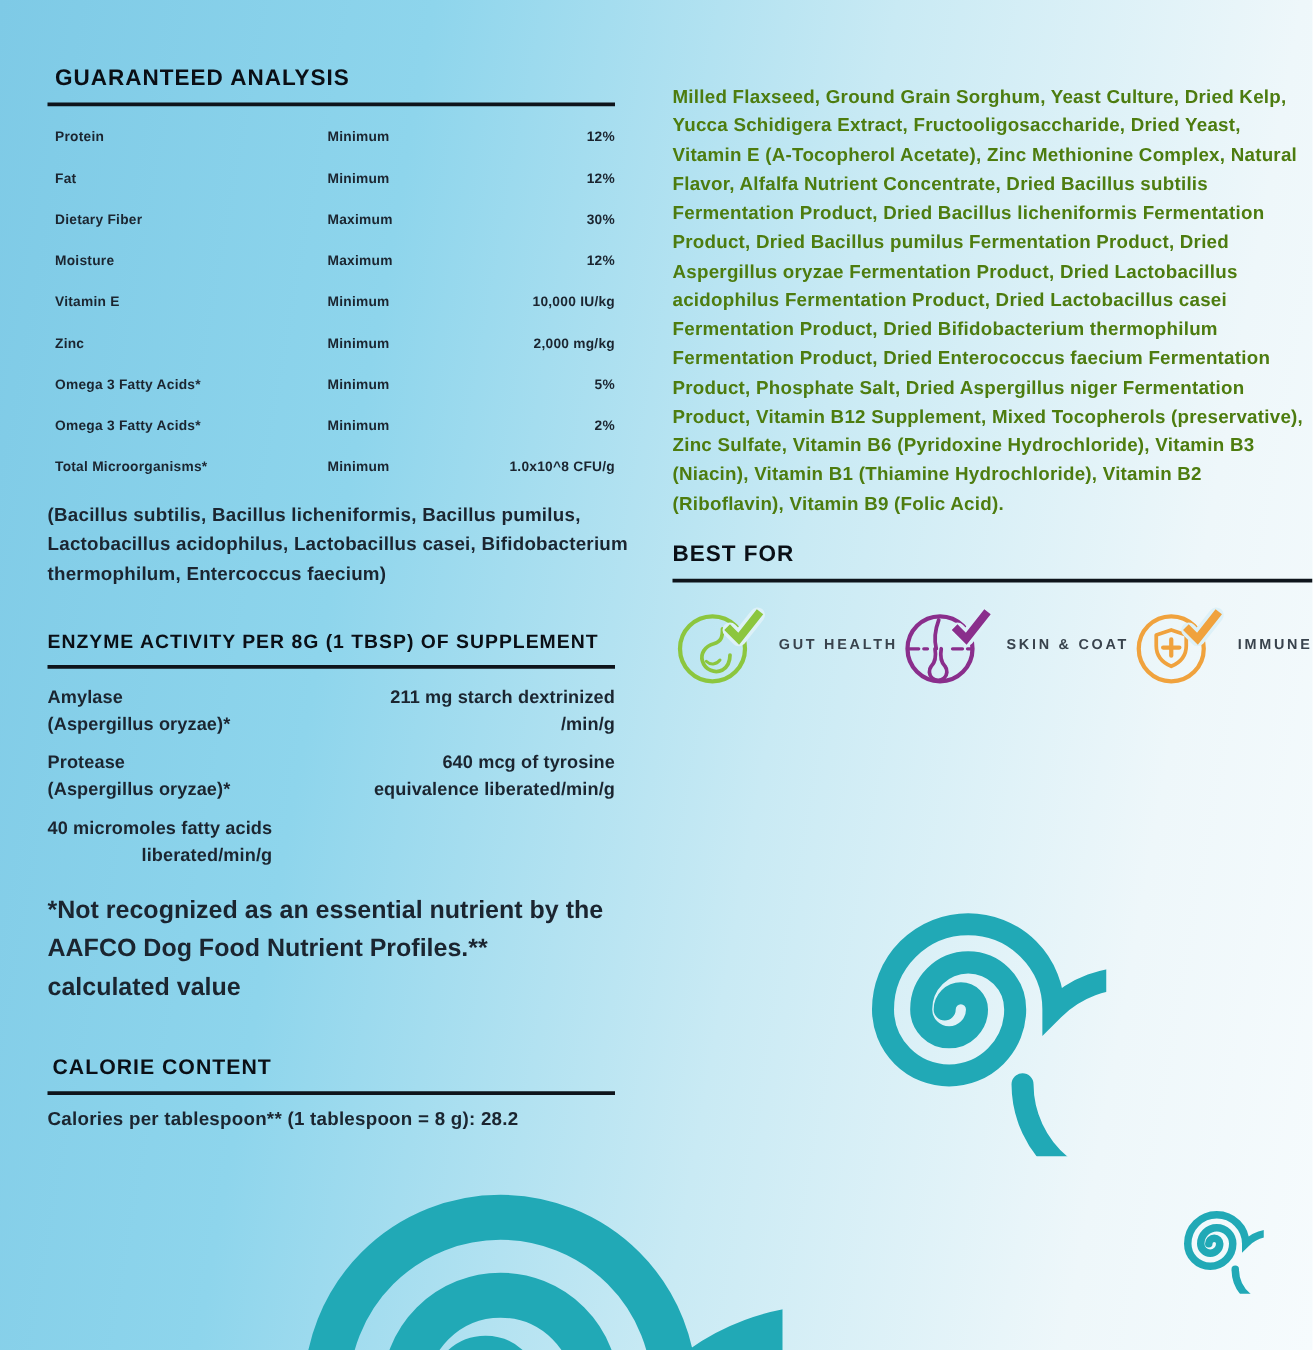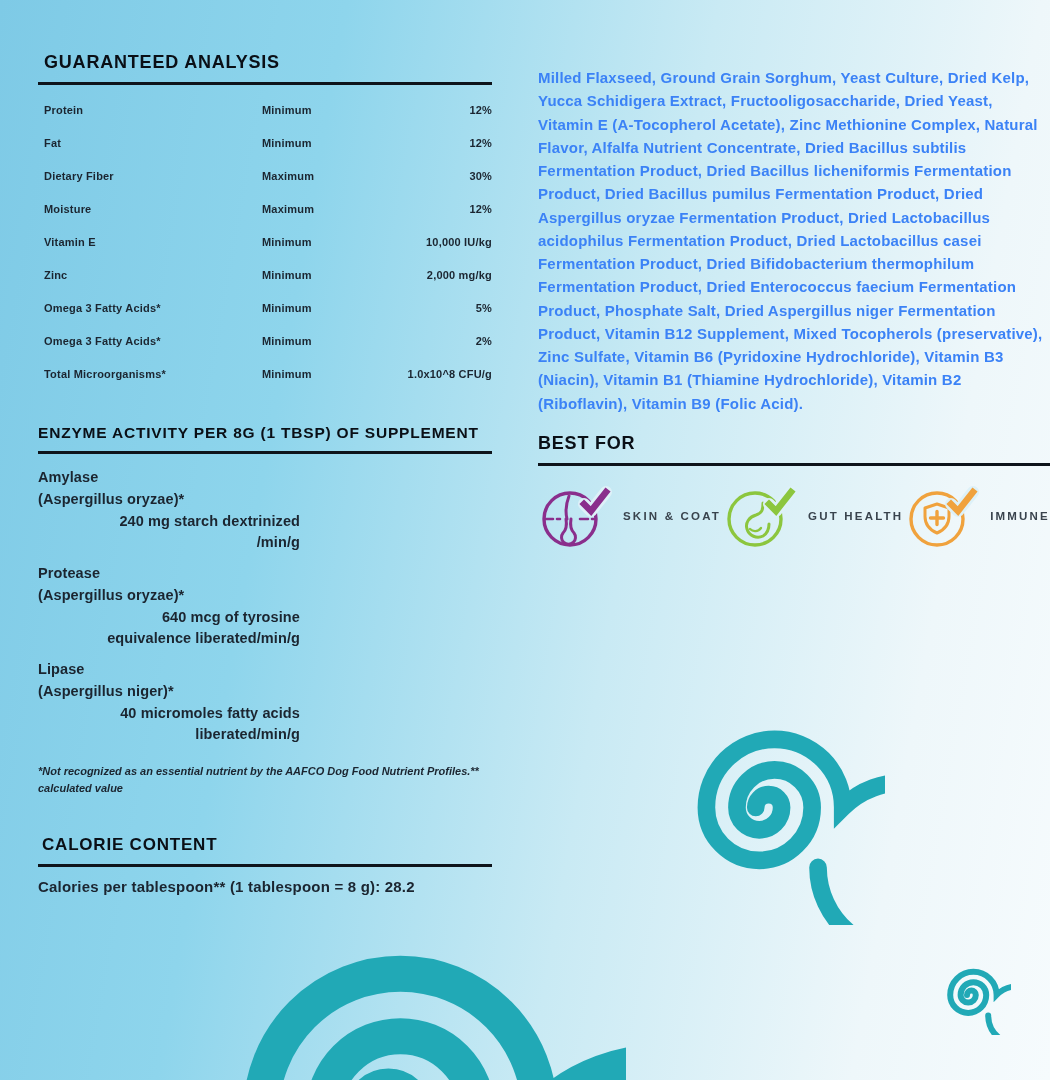--- a/index.html
+++ b/index.html
@@ -34,34 +34,34 @@
   .ga-note {
     margin-top: 11px; width: 470px;
     font-size: 15px; font-weight: bold; line-height: 1.55; letter-spacing: .2px;
   }
 
   
   .enzyme-sec { margin-top: 34px; }
   .enz-table { margin-top: 13px; }
   .enz-row {
     display: flex; justify-content: space-between; margin-bottom: 9px;
-    font-size: 14.5px; font-weight: bold; line-height: 1.5; letter-spacing: .1px; flex-direction: column;
+    font-size: 14.5px; font-weight: bold; line-height: 1.5; letter-spacing: .1px;
   }
   .enz-name span { display: block; }
   .enz-value { text-align: right; white-space: pre-line; max-width: 262px; }
-  .footnote { margin-top: 17px; font-size: 11px; font-weight: bold; line-height: 1.55; font-style: italic; }
+  .footnote { margin-top: 17px; font-size: 20px; font-weight: bold; line-height: 1.55; }
 
   
   .cal-sec { margin-top: 28px; }
   .cal-text { margin-top: 11px; font-size: 15px; font-weight: bold; letter-spacing: .2px; }
 
   
   .ing-text {
     margin-top: 14px; font-size: 15px; font-weight: bold;
-    line-height: 1.55; letter-spacing: .2px; color: #3b82f6;
+    line-height: 1.55; letter-spacing: .2px; color: #4d7c0f;
   }
   .bestfor-sec { margin-top: 18px; }
   .badges { display: flex; justify-content: space-between; align-items: center; margin-top: 13px; }
   .badge { display: flex; align-items: center; gap: 9px; }
   .badge-label {
     font-size: 11.5px; font-weight: bold; letter-spacing: 2.2px;
     color: #39434d; white-space: nowrap;
   }
   .badge svg { display: block; }
 
@@ -134,45 +134,42 @@
       <span>Minimum</span>
       <span class="ga-value">2%</span>
     </div>
     <div class="ga-row">
       <span class="ga-label">Total Microorganisms*</span>
       <span>Minimum</span>
       <span class="ga-value">1.0x10^8 CFU/g</span>
     </div>
   </div>
 
+  <p class="ga-note">(Bacillus subtilis, Bacillus licheniformis, Bacillus pumilus, Lactobacillus acidophilus, Lactobacillus casei, Bifidobacterium thermophilum, Entercoccus faecium)</p>
 
   <div class="enzyme-sec">
     <div class="sec-title" style="font-size:15.5px">ENZYME ACTIVITY PER 8G (1 TBSP) OF SUPPLEMENT</div>
     <div class="enz-table">
       <div class="enz-row">
         <div class="enz-name">
           <span>Amylase</span>
           <span>(Aspergillus oryzae)*</span>
         </div>
-        <div class="enz-value">240 mg starch dextrinized
+        <div class="enz-value">211 mg starch dextrinized
 /min/g</div>
       </div>
       <div class="enz-row">
         <div class="enz-name">
           <span>Protease</span>
           <span>(Aspergillus oryzae)*</span>
         </div>
         <div class="enz-value">640 mcg of tyrosine
 equivalence liberated/min/g</div>
       </div>
       <div class="enz-row">
-        <div class="enz-name">
-          <span>Lipase</span>
-          <span>(Aspergillus niger)*</span>
-        </div>
         <div class="enz-value">40 micromoles fatty acids
 liberated/min/g</div>
       </div>
     </div>
     <p class="footnote">*Not recognized as an essential nutrient by the AAFCO Dog Food Nutrient Profiles.** calculated value</p>
   </div>
 
   <div class="cal-sec">
     <div class="sec-title t-cal">CALORIE CONTENT</div>
     <p class="cal-text">Calories per tablespoon** (1 tablespoon = 8 g): 28.2</p>
@@ -180,46 +177,46 @@
 </div>
 
 <div class="col col-right">
 
   <p class="ing-text">Milled Flaxseed, Ground Grain Sorghum, Yeast Culture, Dried Kelp, Yucca Schidigera Extract, Fructooligosaccharide, Dried Yeast, Vitamin E (A-Tocopherol Acetate), Zinc Methionine Complex, Natural Flavor, Alfalfa Nutrient Concentrate, Dried Bacillus subtilis Fermentation Product, Dried Bacillus licheniformis Fermentation Product, Dried Bacillus pumilus Fermentation Product, Dried Aspergillus oryzae Fermentation Product, Dried Lactobacillus acidophilus Fermentation Product, Dried Lactobacillus casei Fermentation Product, Dried Bifidobacterium thermophilum Fermentation Product, Dried Enterococcus faecium Fermentation Product, Phosphate Salt, Dried Aspergillus niger Fermentation Product, Vitamin B12 Supplement, Mixed Tocopherols (preservative), Zinc Sulfate, Vitamin B6 (Pyridoxine Hydrochloride), Vitamin B3 (Niacin), Vitamin B1 (Thiamine Hydrochloride), Vitamin B2 (Riboflavin), Vitamin B9 (Folic Acid).</p>
 
   <div class="bestfor-sec">
     <div class="sec-title t-lg">BEST FOR</div>
 
     <div class="badges">
+
+      <div class="badge">
+        <svg width="76" height="74" viewBox="0 0 76 74" aria-hidden="true">
+          <circle cx="32" cy="40" r="26" class="icon-stroke" stroke="#8CC63E" stroke-width="3.4"></circle>
+          <path d="M40 24 c0 7 -1 10 -7 12 c-7 2 -11 8 -9 14 c2 7 10 10 16 7 c5 -3 6 -7 6 -12" class="icon-stroke" stroke="#8CC63E" stroke-width="3"></path>
+          <path d="M27 50 c3 3 8 3 11 -1" class="icon-stroke" stroke="#8CC63E" stroke-width="2.4"></path>
+          <path d="M46 25 L53 32 L68 13" class="halo"></path>
+          <path d="M46 25 L53 32 L68 13" class="check" stroke="#8CC63E"></path>
+        </svg>
+        <span class="badge-label">GUT HEALTH</span>
+      </div>
 
       <div class="badge">
         <svg width="76" height="74" viewBox="0 0 76 74" aria-hidden="true">
           <circle cx="32" cy="40" r="26" class="icon-stroke" stroke="#8A2E8C" stroke-width="3.4"></circle>
           <path d="M7 40 H22 M42 40 H57" class="icon-stroke" stroke="#8A2E8C" stroke-width="2.6" stroke-dasharray="8 4"></path>
           <path d="M31 17 c-3 8 -4 15 -2 23" class="icon-stroke" stroke="#8A2E8C" stroke-width="3"></path>
           <path d="M28 40 c1 6 0 11 -3 14 a7 7 0 1 0 11 0 c-3 -3 -4 -8 -3 -14" class="icon-stroke" stroke="#8A2E8C" stroke-width="3"></path>
           <path d="M46 25 L53 32 L68 13" class="halo"></path>
           <path d="M46 25 L53 32 L68 13" class="check" stroke="#8A2E8C"></path>
         </svg>
         <span class="badge-label">SKIN &amp; COAT</span>
       </div>
 
       <div class="badge">
         <svg width="76" height="74" viewBox="0 0 76 74" aria-hidden="true">
-          <circle cx="32" cy="40" r="26" class="icon-stroke" stroke="#8CC63E" stroke-width="3.4"></circle>
-          <path d="M40 24 c0 7 -1 10 -7 12 c-7 2 -11 8 -9 14 c2 7 10 10 16 7 c5 -3 6 -7 6 -12" class="icon-stroke" stroke="#8CC63E" stroke-width="3"></path>
-          <path d="M27 50 c3 3 8 3 11 -1" class="icon-stroke" stroke="#8CC63E" stroke-width="2.4"></path>
-          <path d="M46 25 L53 32 L68 13" class="halo"></path>
-          <path d="M46 25 L53 32 L68 13" class="check" stroke="#8CC63E"></path>
-        </svg>
-        <span class="badge-label">GUT HEALTH</span>
-      </div>
-
-      <div class="badge">
-        <svg width="76" height="74" viewBox="0 0 76 74" aria-hidden="true">
           <circle cx="32" cy="40" r="26" class="icon-stroke" stroke="#F0A23D" stroke-width="3.4"></circle>
           <path d="M32 25 l12 4 v8.5 c0 8.5 -5 13.5 -12 16.5 c-7 -3 -12 -8 -12 -16.5 V29 z" class="icon-stroke" stroke="#F0A23D" stroke-width="3"></path>
           <path d="M32 32.5 v13 M25.5 39 h13" class="icon-stroke" stroke="#F0A23D" stroke-width="3.4"></path>
           <path d="M46 25 L53 32 L68 13" class="halo"></path>
           <path d="M46 25 L53 32 L68 13" class="check" stroke="#F0A23D"></path>
         </svg>
         <span class="badge-label">IMMUNE</span>
       </div>
 
     </div>

